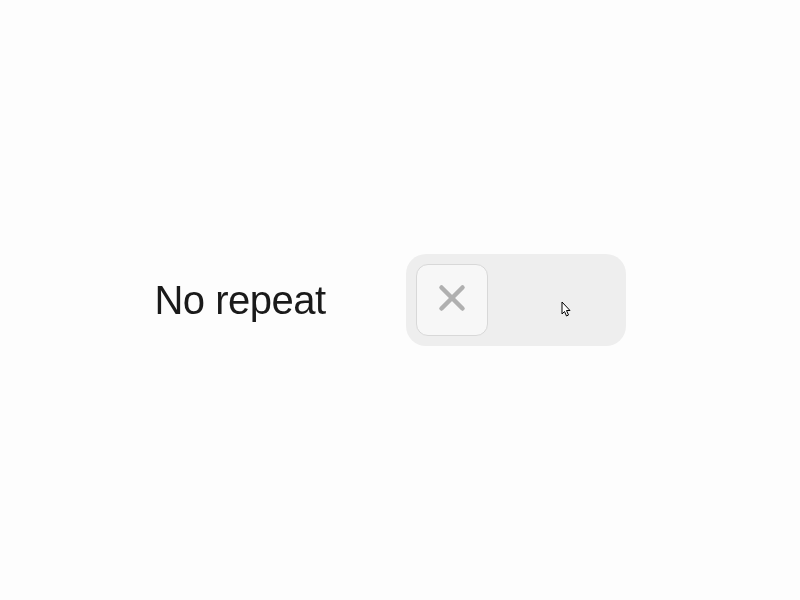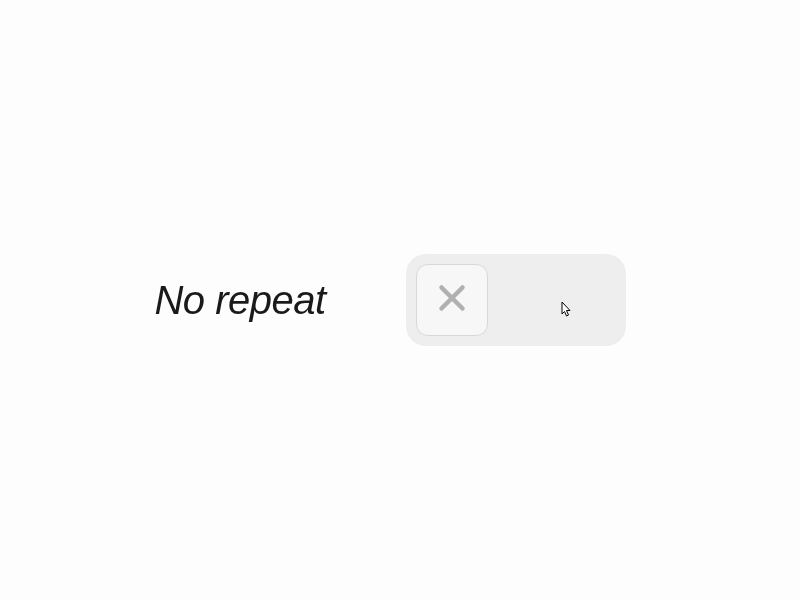--- a/index.html
+++ b/index.html
@@ -22,21 +22,20 @@
       align-items: center;
       gap: 80px;
       position: relative;
       left: -10px;
     }
     .label {
       font-size: 40px;
       font-weight: 400;
       color: #1a1a1a;
       letter-spacing: -0.5px;
-      font-style: italic;
     }
     .toggle-track {
       width: 220px;
       height: 92px;
       background: #eeeeee;
       border-radius: 20px;
       display: flex;
       align-items: center;
       padding: 10px;
       position: relative;

